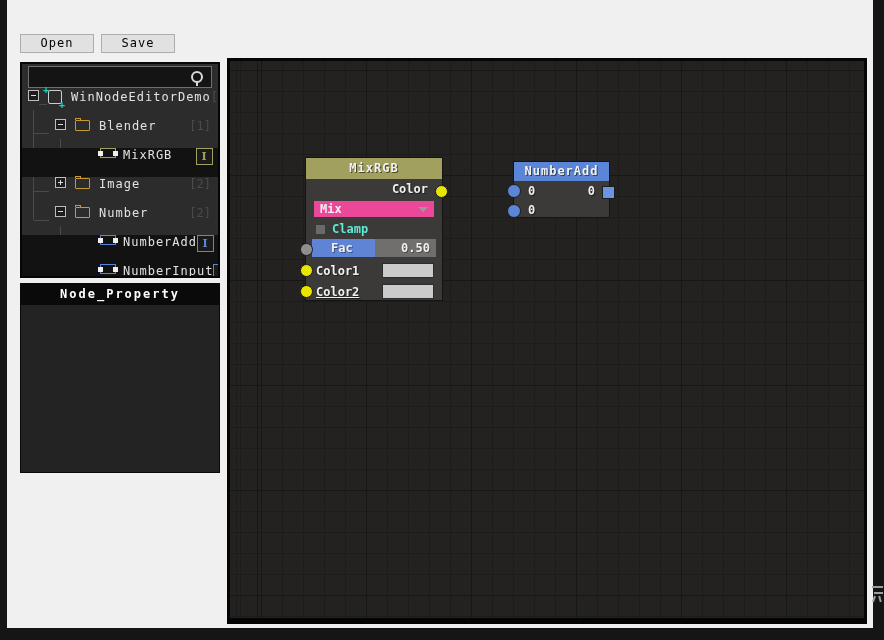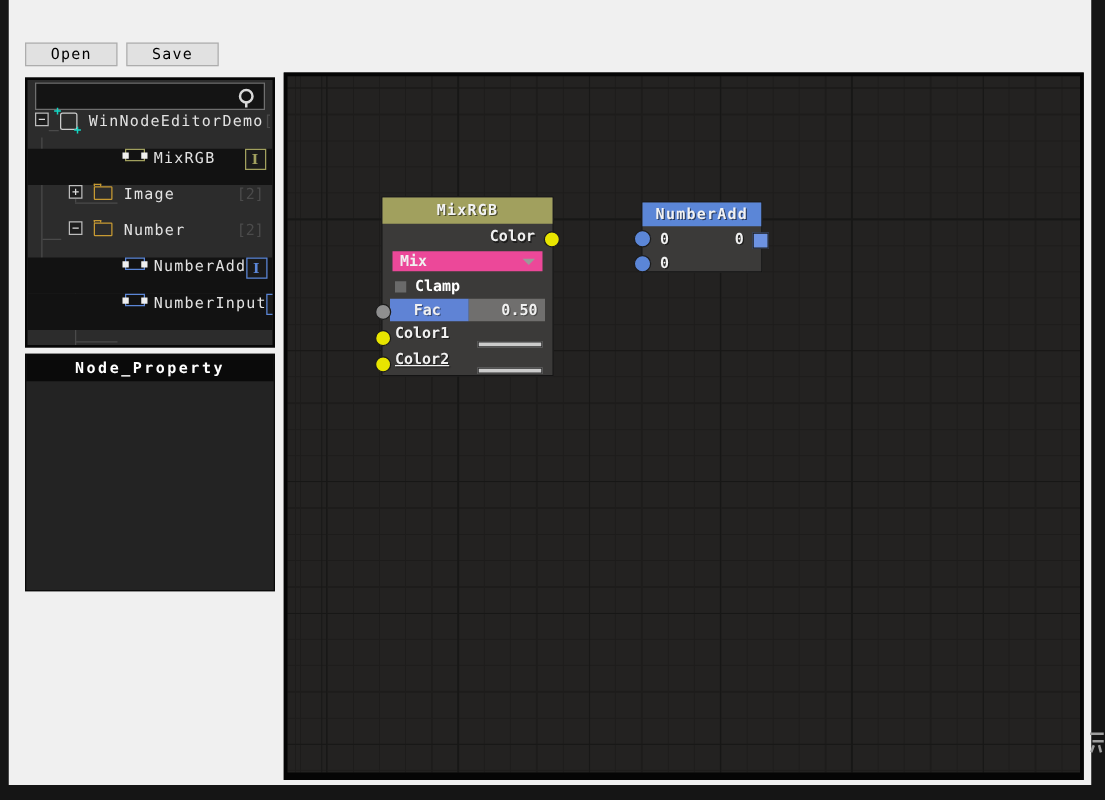--- a/index.html
+++ b/index.html
@@ -82,28 +82,28 @@
   .node-header{height:21px;text-align:center;line-height:21px;color:#f2f2f2;
                text-shadow:1px 1px 0 rgba(0,0,0,0.55);letter-spacing:1px;}
   .socket{position:absolute;width:11px;height:11px;border-radius:50%;border:1px solid #1c1c1c;box-sizing:content-box;}
   .socket.square{border-radius:0;width:11px;height:11px;}
   .abs{position:absolute;}
   .out-label{right:14px;top:24px;text-shadow:1px 1px 0 rgba(0,0,0,0.5);}
   .dropdown{left:8px;right:8px;top:43px;height:16px;background:#ec4899;display:flex;align-items:center;
             padding:0 6px;box-sizing:border-box;}
   .dd-arrow{margin-left:auto;width:0;height:0;border-left:5px solid transparent;border-right:5px solid transparent;
             border-top:5px solid #9a9a9a;}
-  .clamp-row{left:10px;top:62px;height:18px;display:flex;align-items:center;color:#ffffff;}
+  .clamp-row{left:10px;top:62px;height:18px;display:flex;align-items:center;color:#5eead4;}
   .checkbox{width:9px;height:9px;background:#6a6a6a;margin-right:7px;flex:none;}
   .fac-row{left:6px;right:6px;top:81px;height:18px;display:flex;}
   .fac-fill{width:51%;background:#5f83d5;line-height:18px;padding-left:19px;box-sizing:border-box;
             text-shadow:1px 1px 0 rgba(0,0,0,0.4);}
   .fac-rest{flex:1;background:#706f6e;line-height:18px;text-align:right;padding-right:6px;box-sizing:border-box;
             text-shadow:1px 1px 0 rgba(0,0,0,0.35);}
-  .io-row{left:10px;right:8px;height:19px;display:flex;align-items:flex-start;text-shadow:1px 1px 0 rgba(0,0,0,0.5);flex-direction:column;}
+  .io-row{left:10px;right:8px;height:19px;display:flex;align-items:flex-end;text-shadow:1px 1px 0 rgba(0,0,0,0.5);}
   .swatch{margin-left:auto;width:50px;height:13px;background:#cbcbcb;border:1px solid #2c2c2c;}
   .na-label{text-shadow:1px 1px 0 rgba(0,0,0,0.5);}
   
   .frag{position:absolute;left:872px;top:585px;width:12px;height:18px;overflow:hidden;}
   .frag i{position:absolute;background:#9f9f9f;display:block;}
 </style>
 </head>
 <body>
 
 <div class="win">
@@ -128,20 +128,26 @@
     <div class="tline" style="left:38px;top:162px;width:1px;height:50px;"></div>
     <div class="tline" style="left:38px;top:185px;width:34px;height:1px;"></div>
     <div class="tline" style="left:38px;top:209px;width:34px;height:1px;"></div>
 
     <div class="trow pl0">
       <span class="exp"></span>
       <span class="icon-editor"></span>
       <span>WinNodeEditorDemo</span>
       <span class="count">[10]</span>
     </div>
+    <div class="trow pl1">
+      <span class="exp"></span>
+      <span class="icon-folder"></span>
+      <span>Blender</span>
+      <span class="count">[1]</span>
+    </div>
     <div class="trow pl2 leaf">
       <span class="icon-node"></span>
       <span>MixRGB</span>
       <span class="action"></span>
     </div>
     <div class="trow pl1">
       <span class="exp plus"></span>
       <span class="icon-folder"></span>
       <span>Image</span>
       <span class="count">[2]</span>

